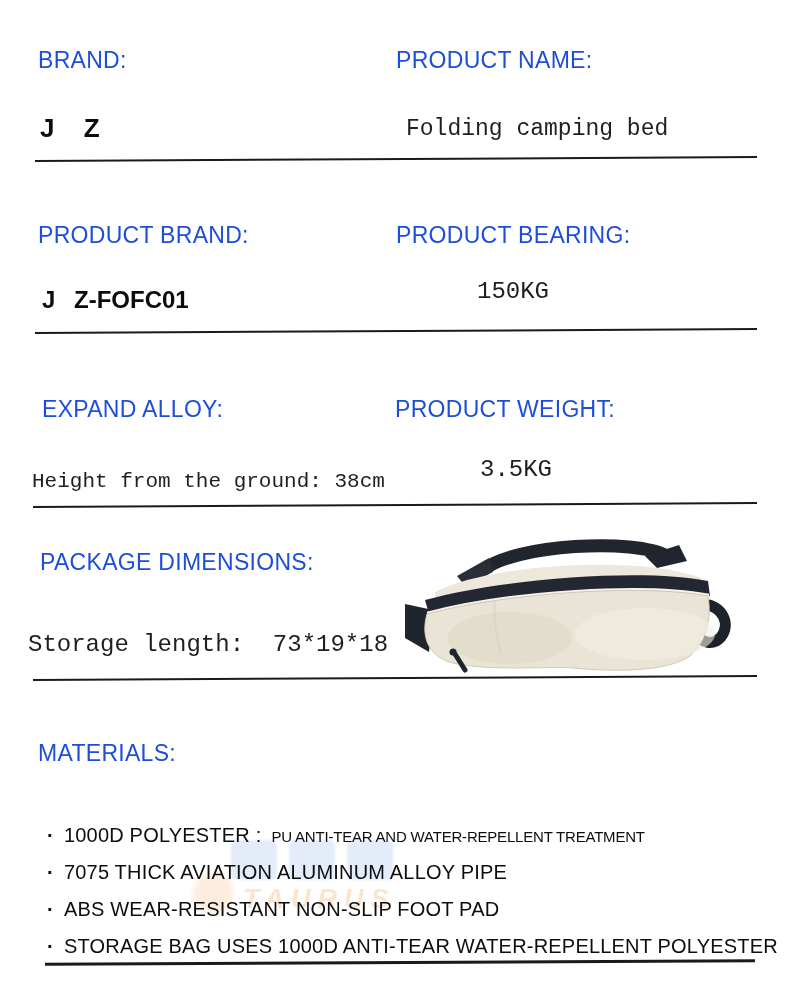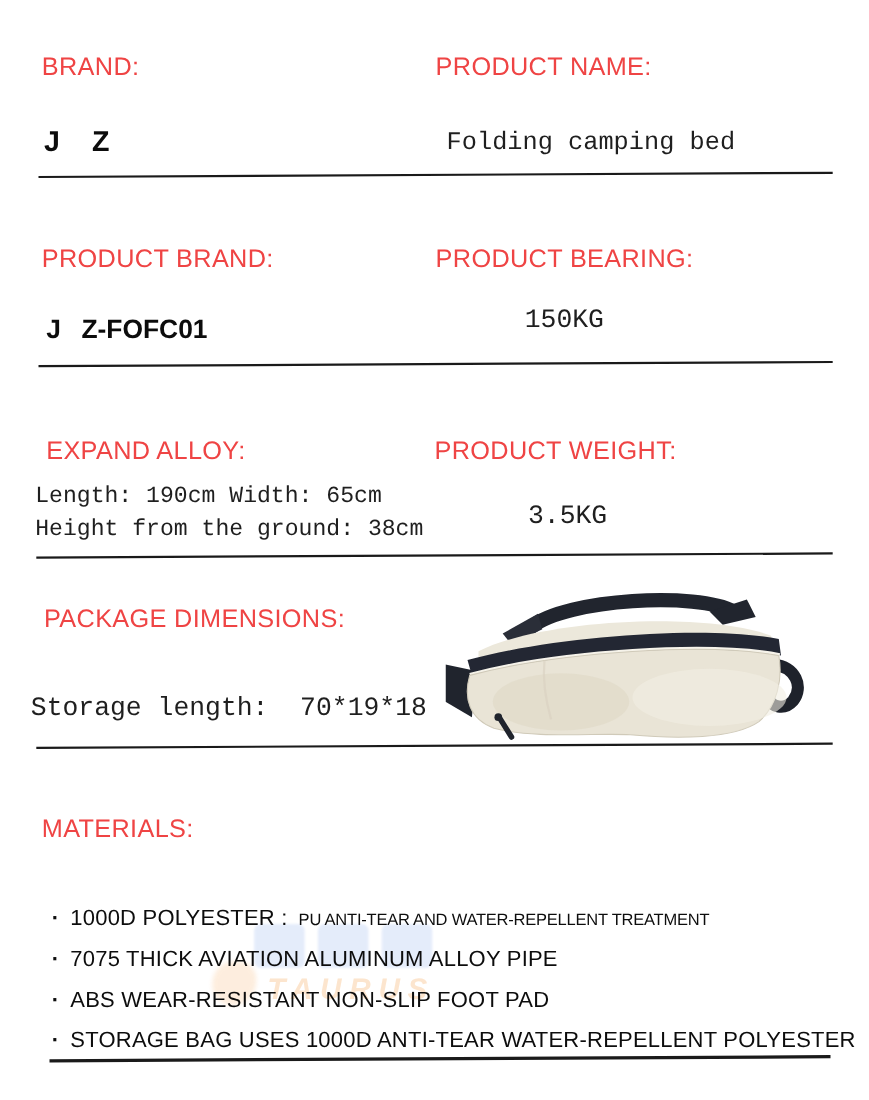--- a/index.html
+++ b/index.html
@@ -6,21 +6,21 @@
   .sheet{
     position:relative;
     width:790px;height:1000px;
     background:#ffffff;
     font-family:"Liberation Sans", sans-serif;
     overflow:hidden;
   }
   .abs{position:absolute;white-space:pre;}
   .label{
     font-size:23px;
-    color:#ef4444;
+    color:#1d4ed8;
     letter-spacing:0.3px;
     font-weight:400;
   }
   .value-bold{
     font-size:25px;
     font-weight:700;
     color:#0c0c0c;
   }
   .mono{
     font-family:"Liberation Mono", monospace;
@@ -100,28 +100,27 @@
   <div class="abs label" style="left:396px;top:222px;">PRODUCT BEARING:</div>
 
   <div class="abs value-bold" style="left:42px;top:286px;font-size:24px;word-spacing:12px;">J Z-FOFC01</div>
   <div class="abs mono" style="left:477px;top:278px;font-size:24px;">150KG</div>
 
   <div class="divider" style="left:35px;top:330px;width:722px;"></div>
 
   <div class="abs label" style="left:42px;top:396px;">EXPAND ALLOY:</div>
   <div class="abs label" style="left:395px;top:396px;">PRODUCT WEIGHT:</div>
 
-  <div class="abs mono" style="left:32px;top:440px;font-size:21px;">Length: 190cm Width: 65cm</div>
   <div class="abs mono" style="left:32px;top:470px;font-size:21px;">Height from the ground: 38cm</div>
   <div class="abs mono" style="left:480px;top:456px;font-size:24px;">3.5KG</div>
 
   <div class="divider" style="left:33px;top:504px;width:724px;"></div>
 
   <div class="abs label" style="left:40px;top:549px;">PACKAGE DIMENSIONS:</div>
-  <div class="abs mono" style="left:28px;top:631px;font-size:24px;">Storage length:  70*19*18</div>
+  <div class="abs mono" style="left:28px;top:631px;font-size:24px;">Storage length:  73*19*18</div>
 
   <svg class="abs" style="left:405px;top:530px;" width="332" height="150" viewBox="0 0 332 150">
 
     <path d="M78,40 C110,14 230,8 262,26" stroke="#21252e" stroke-width="13" fill="none" stroke-linecap="round"></path>
     <polygon points="52,46 84,28 88,42 60,56" fill="#2a2e38"></polygon>
     <polygon points="240,26 274,15 282,31 252,38" fill="#21252e"></polygon>
 
     <path d="M30,62 C90,32 240,26 296,48 L299,64 L30,80 Z" fill="#ece8db"></path>
 
     <polygon points="0,74 28,80 24,122 0,108" fill="#20242d"></polygon>

